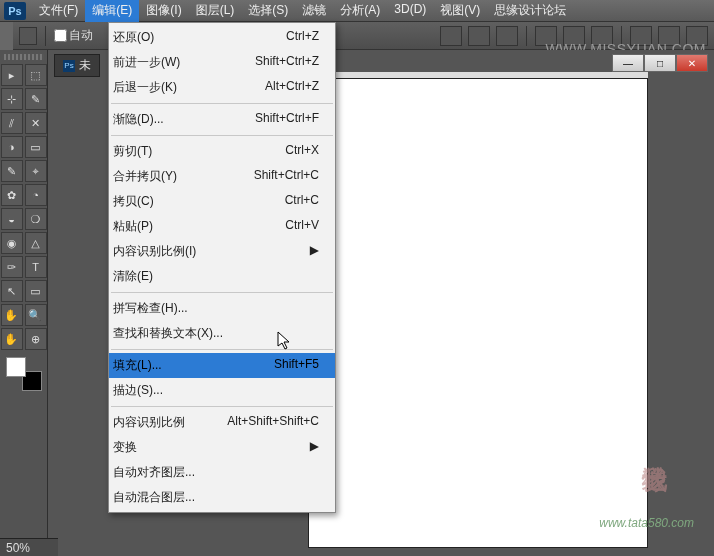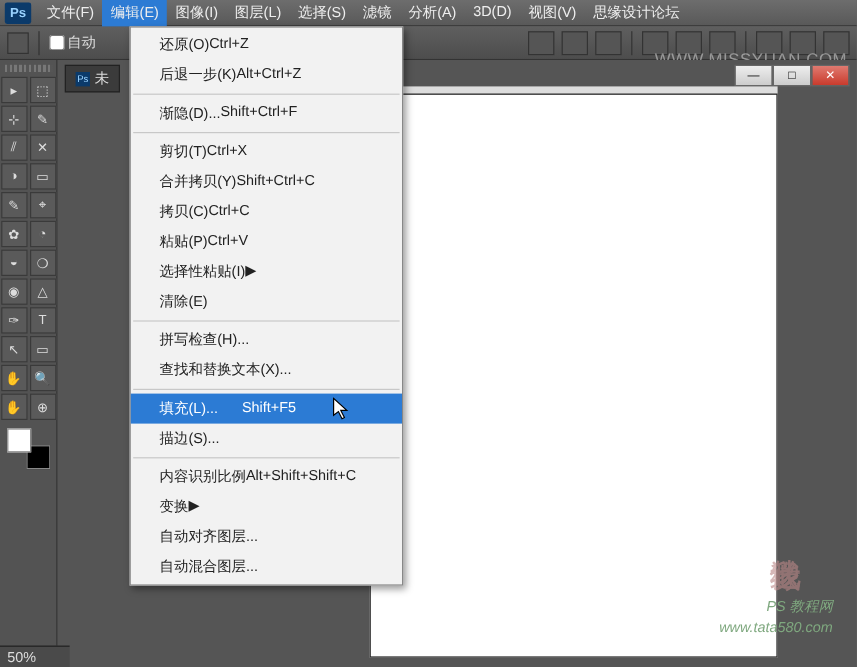--- a/index.html
+++ b/index.html
@@ -2,21 +2,21 @@
 <html><head>
 <meta charset="utf-8">
 <style>
 * { margin: 0; padding: 0; box-sizing: border-box; font-family: "Microsoft YaHei", SimSun, sans-serif; font-size: 12px; }
 body { background: #686868; width: 714px; height: 556px; overflow: hidden; position: relative; }
 .menubar { background: linear-gradient(#6d6d6d,#595959); height: 22px; display: flex; align-items: center; padding-left: 4px; color: #eee; border-bottom: 1px solid #333; }
 .ps-logo { width: 22px; height: 18px; background: #0b3a6a; color: #9ad3ff; font-weight: bold; font-size: 11px; display: flex; align-items: center; justify-content: center; border-radius: 2px; margin-right: 6px; }
 .menu-item { padding: 3px 7px; cursor: default; }
 .menu-item.open { background: #2c7bd4; }
 .watermark-top { position: absolute; right: 8px; top: 3px; font-size: 14px; color: #ccc; opacity: .6; letter-spacing: .5px; margin-top: 38px; }
-.optionsbar { background: linear-gradient(#5f5f5f,#4d4d4d); height: 28px; display: flex; align-items: center; gap: 6px; padding: 0 6px; border-bottom: 1px solid #333; color: #ddd; }
+.optionsbar { background: linear-gradient(#5f5f5f,#4d4d4d); height: 28px; display: flex; align-items: center; gap: 6px; padding: 0 6px; border-bottom: 1px solid #333; color: #ddd; margin-left: 13px; }
 .opt-arrow { width: 18px; height: 18px; background: #555; border: 1px solid #333; }
 .opt-chk { display: flex; align-items: center; gap: 2px; }
 .opt-iconbtn { width: 22px; height: 20px; background: #555; border: 1px solid #333; }
 .opt-divider { width: 1px; height: 20px; background: #333; margin: 0 2px; }
 .workarea { display: flex; height: calc(100% - 50px); }
 .toolbox { width: 48px; background: #535353; border-right: 1px solid #2e2e2e; display: flex; flex-direction: column; align-items: center; padding-top: 4px; }
 .toolbox-grip { width: 40px; height: 6px; background: repeating-linear-gradient(90deg,#777,#777 2px,#555 2px,#555 4px); margin-bottom: 3px; }
 .tool-row { display: flex; }
 .tool { width: 22px; height: 22px; margin: 1px; background: #5a5a5a; border: 1px solid #3a3a3a; display: flex; align-items: center; justify-content: center; color: #ddd; font-size: 11px; }
 .swatch-area { margin-top: 6px; position: relative; width: 36px; height: 34px; }
@@ -25,22 +25,22 @@
 .canvas-zone { flex: 1; background: #555; position: relative; }
 .doc-tab { position: absolute; left: 6px; top: 4px; background: #3b3b3b; color: #ddd; padding: 2px 8px; border: 1px solid #222; display: flex; align-items: center; gap: 4px; }
 .doc-tab .mini { width: 12px; height: 12px; background: #0b3a6a; color: #9ad3ff; font-size: 8px; display: flex; align-items: center; justify-content: center; }
 .doc-window-chrome { position: absolute; right: 6px; top: 4px; display: flex; gap: 0; }
 .wbtn { width: 32px; height: 18px; background: linear-gradient(#eee,#ccc); border: 1px solid #666; display: flex; align-items: center; justify-content: center; font-size: 10px; }
 .wbtn.close { background: linear-gradient(#e07a70,#c93a2c); color: #fff; }
 .canvas { position: absolute; left: 260px; top: 28px; width: 340px; height: 470px; background: #fff; border: 1px solid #222; }
 .ruler-top { position: absolute; left: 260px; top: 22px; width: 340px; height: 6px; background: #ddd; }
 .statusbar { position: absolute; left: 0; bottom: 0; height: 18px; width: 58px; background: #4a4a4a; border-top: 1px solid #222; display: flex; align-items: center; padding-left: 6px; color: #ddd; text-align: center; }
 .dropdown { position: absolute; left: 108px; top: 22px; width: 228px; background: #f2f2f2; border: 1px solid #878787; box-shadow: 2px 3px 6px rgba(0,0,0,.4); z-index: 50; padding: 2px 0; }
-.dd-item { display: flex; padding: 4px 16px 4px 24px; color: #222; cursor: default; white-space: nowrap; }
-.dd-item.highlight { background: #2c7bd4; color: #ffffff; gap: 20px; }
+.dd-item { display: flex; justify-content: space-between; padding: 4px 16px 4px 4px; color: #222; cursor: default; white-space: nowrap; }
+.dd-item.highlight { background: #2c7bd4; color: #000000; gap: 20px; }
 .dd-sep { height: 1px; background: #c8c8c8; margin: 3px 2px; }
 .cursor-arrow { position: absolute; left: 277px; top: 331px; z-index: 60; pointer-events: none; }
 .wm-brush { position: absolute; right: 42px; bottom: 110px; color: #b88; font-size: 26px; opacity: .6; writing-mode: vertical-rl; font-family: "STKaiti", serif; }
 .wm-foot { position: absolute; right: 20px; bottom: 24px; color: #7fa87f; font-size: 15px; font-style: italic; font-family: serif; text-align: right; line-height: 18px; }
 </style>
 </head>
 <body>
 
 <div class="menubar">
   <div class="ps-logo">Ps</div>
@@ -153,20 +153,24 @@
     <div class="canvas"></div>
   </div>
 </div>
 
 <div class="dropdown" id="edit-menu">
     <div class="dd-item">
       <span>还原(O)</span>
       <span>Ctrl+Z</span>
     </div>
     <div class="dd-item">
+      <span>前进一步(W)</span>
+      <span>Shift+Ctrl+Z</span>
+    </div>
+    <div class="dd-item">
       <span>后退一步(K)</span>
       <span>Alt+Ctrl+Z</span>
     </div>
     <div class="dd-sep"></div>
     <div class="dd-item">
       <span>渐隐(D)...</span>
       <span>Shift+Ctrl+F</span>
     </div>
     <div class="dd-sep"></div>
     <div class="dd-item">
@@ -179,21 +183,21 @@
     </div>
     <div class="dd-item">
       <span>拷贝(C)</span>
       <span>Ctrl+C</span>
     </div>
     <div class="dd-item">
       <span>粘贴(P)</span>
       <span>Ctrl+V</span>
     </div>
     <div class="dd-item">
-      <span>选择性粘贴(I)</span>
+      <span>内容识别比例(I)</span>
       <span>▶</span>
     </div>
     <div class="dd-item">
       <span>清除(E)</span>
       <span></span>
     </div>
     <div class="dd-sep"></div>
     <div class="dd-item">
       <span>拼写检查(H)...</span>
       <span></span>
@@ -233,15 +237,14 @@
 <svg class="cursor-arrow" width="16" height="20" viewBox="0 0 16 20">
   <path d="M1 1 L1 15 L5 12 L8 18 L10 17 L7 11 L12 11 Z" fill="#fff" stroke="#000" stroke-width="1"></path>
 </svg>
 
 <div class="statusbar">
   <span>50%</span>
 </div>
 
 <div class="wm-brush">他送我缘</div>
 <div class="wm-foot">
-  <div>PS 教程网</div>
   <div>www.tata580.com</div>
 </div>
 
 </body></html>

